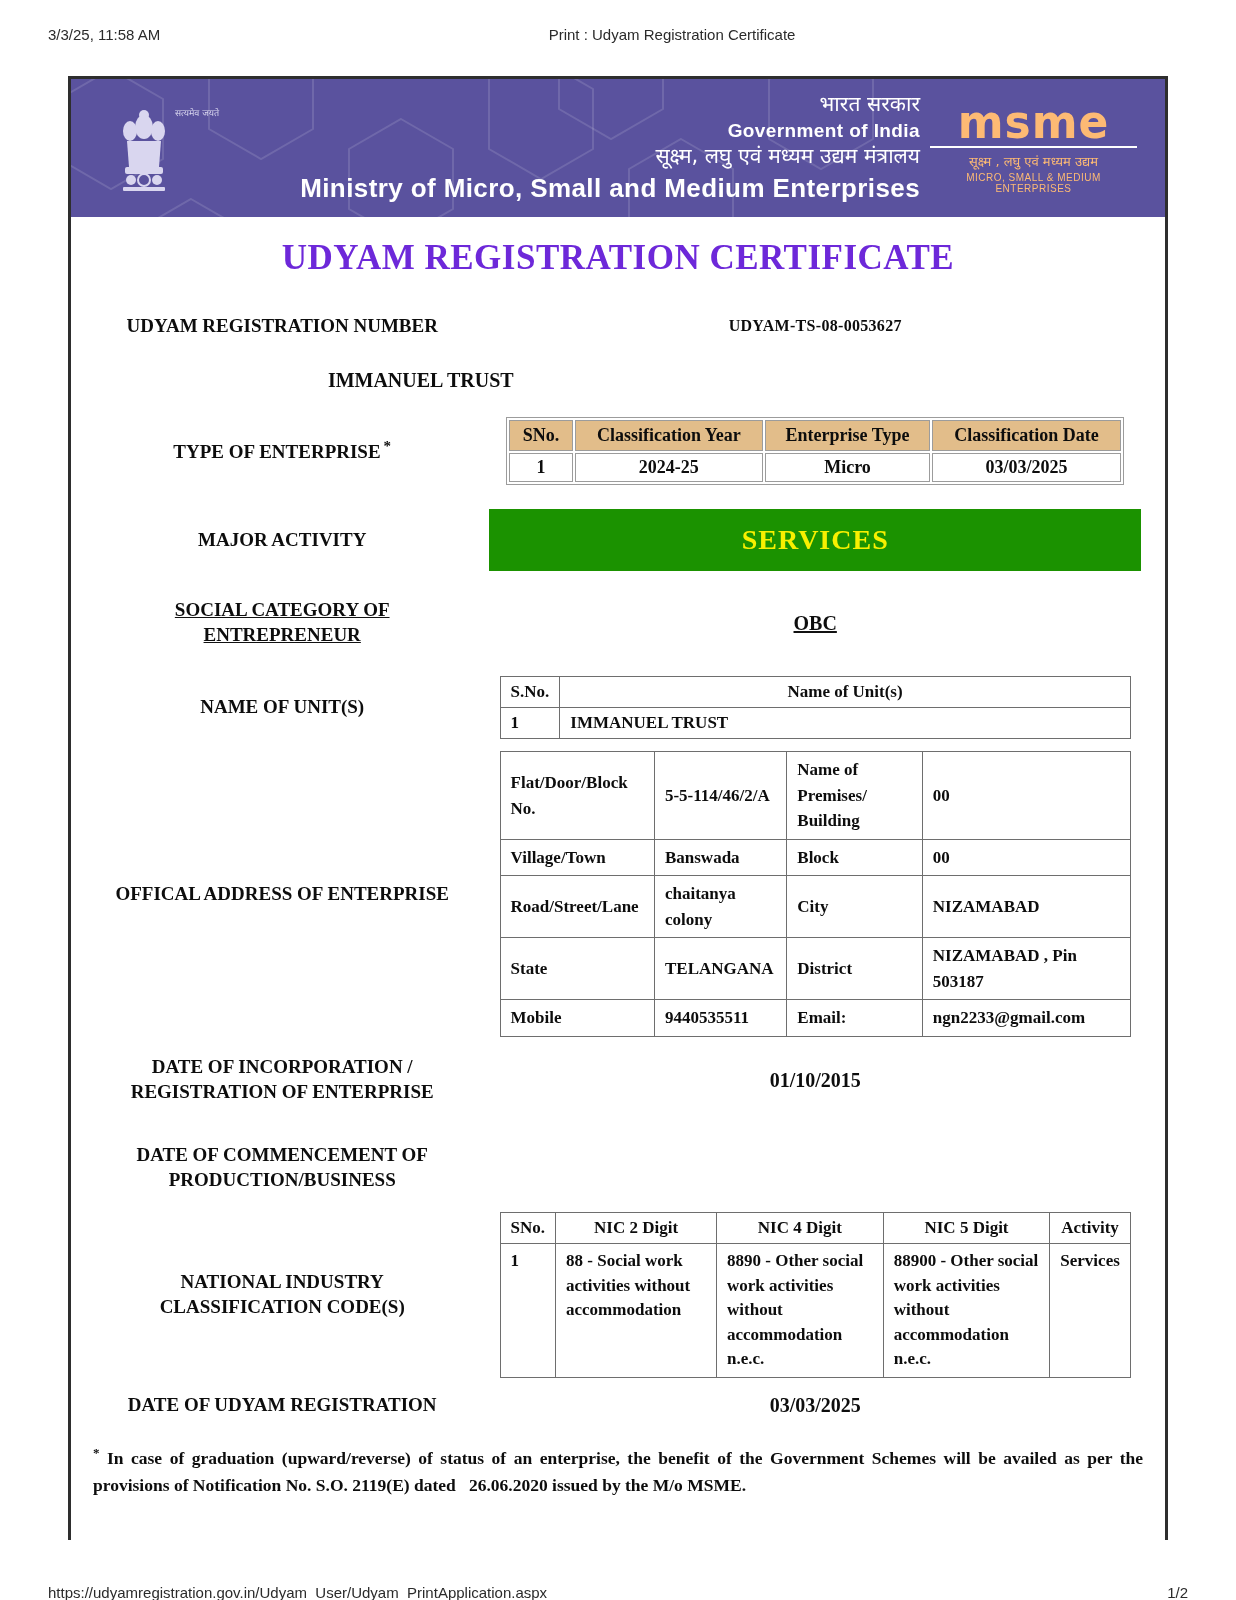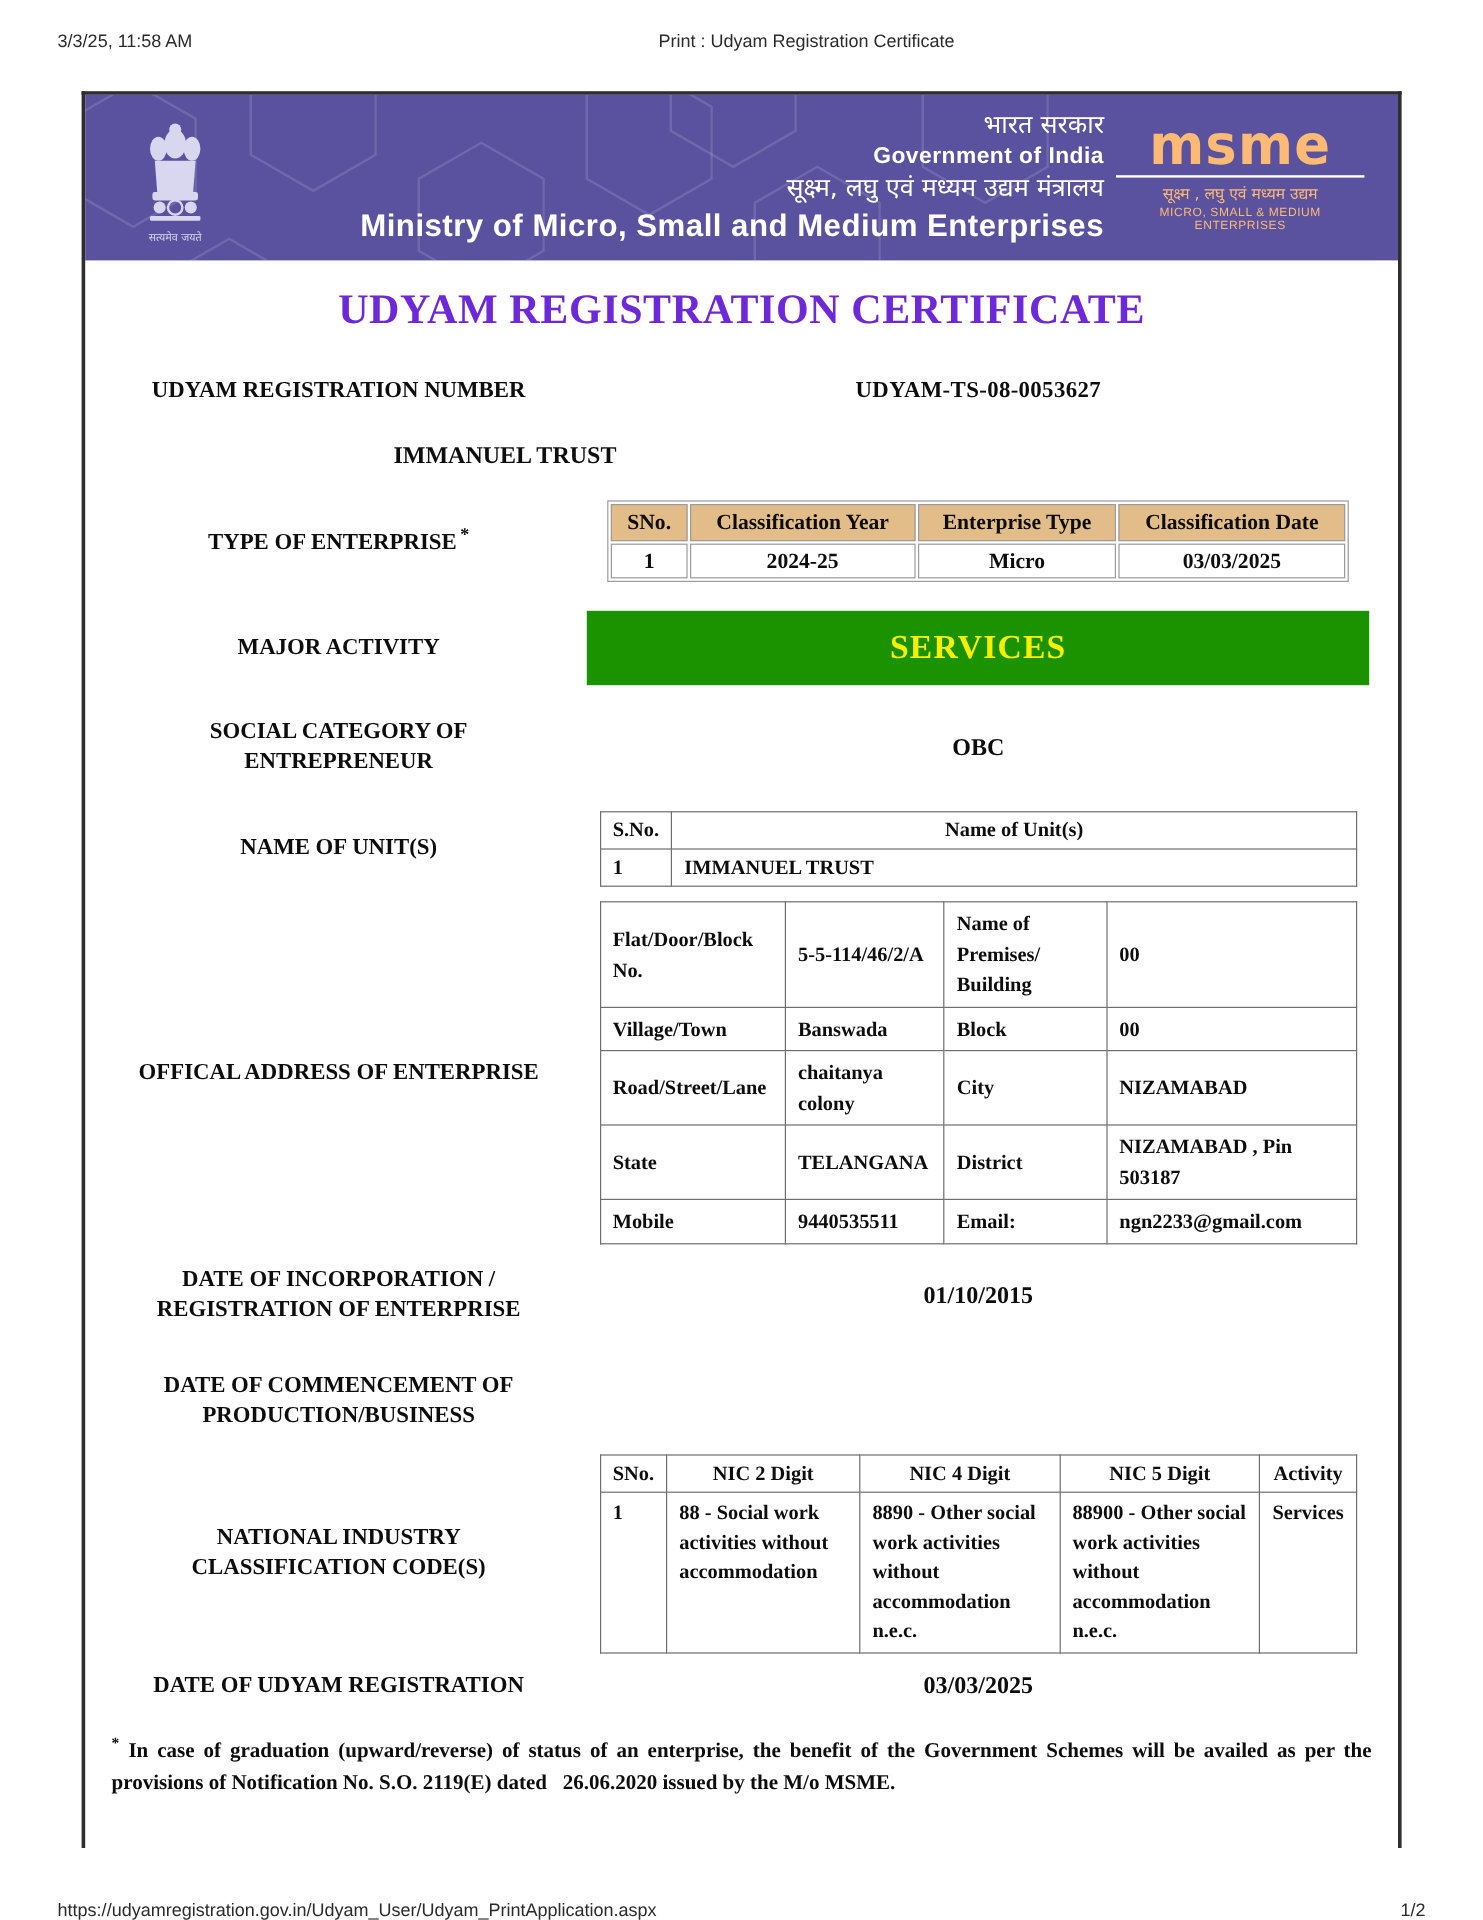--- a/index.html
+++ b/index.html
@@ -16,21 +16,21 @@
   .pb-right { flex:0 0 auto; }
 
   
   .frame { position:absolute; left:68px; top:76px; width:1100px; height:1464px;
            border:3px solid #2e2e2e; border-bottom:none; background:#fff; }
 
   
   .banner { position:relative; width:100%; height:138px; background:#5a529e; overflow:hidden; }
   .hexes { position:absolute; inset:0; }
   .banner-inner { position:relative; height:100%; display:flex; align-items:center; z-index:2; }
-  .emblem-wrap { width:150px; display:flex; flex-direction:column; align-items:center; padding-top:6px; }
+  .emblem-wrap { width:150px; display:flex; padding-top:6px;margin-left:42px; }
   .emblem-caption { color:#d9d6ef; font-size:9px; margin-top:1px; font-family:"DejaVu Sans", sans-serif; }
   .banner-center { flex:1; text-align:right; color:#ffffff; line-height:1.32; padding-right:10px; }
   .bc-hi1 { font-size:21px; font-family:"DejaVu Sans", sans-serif; }
   .bc-en1 { font-size:19px; font-weight:700; font-family:"Liberation Sans", sans-serif; letter-spacing:.4px; }
   .bc-hi2 { font-size:21px; font-family:"DejaVu Sans", sans-serif; }
   .bc-en2 { font-size:26px; font-weight:700; font-family:"Liberation Sans", sans-serif; letter-spacing:.4px; }
   .msme { width:235px; padding-right:28px; text-align:center; color:#fdba74; }
   .msme-word { font-family:"DejaVu Sans", sans-serif; font-weight:700; font-size:44px;
                line-height:.9; letter-spacing:1px; transform:scaleY(1.05); }
   .msme-hindi { margin-top:4px; padding-top:4px; border-top:2px solid #fff;
@@ -40,25 +40,25 @@
   
   .cert-title { height:82px; display:flex; align-items:center; justify-content:center;
                 font-size:35px; font-weight:700; letter-spacing:.5px; color:#6d28d9; }
 
   
   .row { display:flex; align-items:center; padding:0 14px; }
   .lbl { width:37%; text-align:center; font-weight:700; font-size:19px; line-height:1.3;
          color:#0d0d0d; padding:0 18px; }
   .val { width:63%; display:flex; align-items:center; justify-content:center; }
   .val-text { font-weight:700; font-size:20px; color:#0d0d0d; }
-  .val-text.big { font-size:19px; letter-spacing:.3px; }
+  .val-text.big { font-size:16px; letter-spacing:.3px; }
   sup.ast { font-size:15px; vertical-align:super; margin-left:3px; }
 
   .h-reg { height:54px; } .h-name { height:54px; } .h-type { height:88px; }
-  .h-act { height:90px; } .h-soc { height:76px; } .h-units { height:92px; }
+  .h-act { height:90px; } .h-soc { height:76px;text-decoration:underline; } .h-units { height:92px; }
   .h-addr { height:282px; } .h-inc { height:90px; } .h-comm { height:86px; }
   .h-nic { height:168px; } .h-regdate { height:52px; }
 
   
   table { font-weight:700; color:#0d0d0d; }
   .sep-table { border-collapse:separate; border-spacing:2px; border:1px solid #9c9c9c;
                background:#fff; width:92%; }
   .sep-table th { background:#e2bd8a; border:1px solid #9c9c9c; padding:4px 8px; font-size:18px; }
   .sep-table td { border:1px solid #9c9c9c; padding:3px 8px; font-size:18px; text-align:center; }
 

